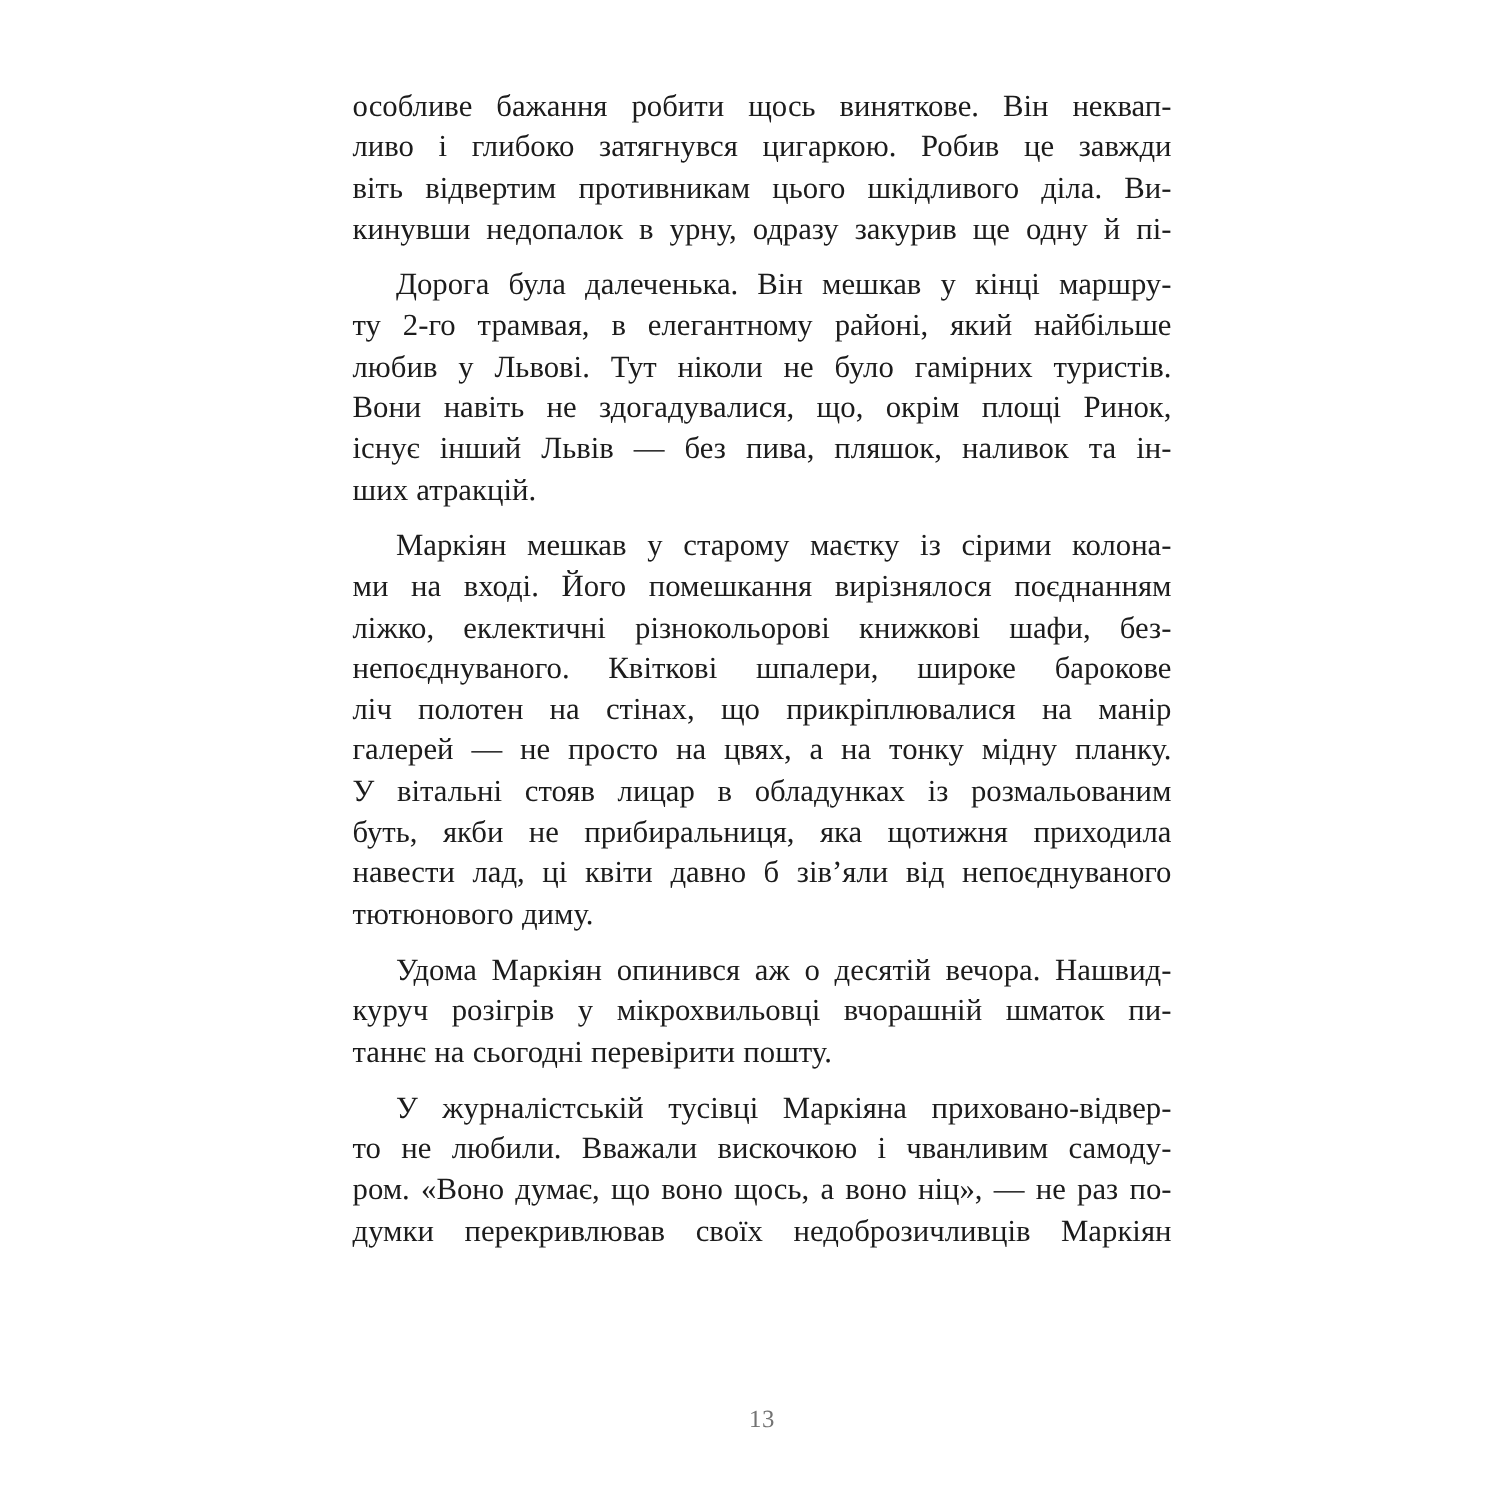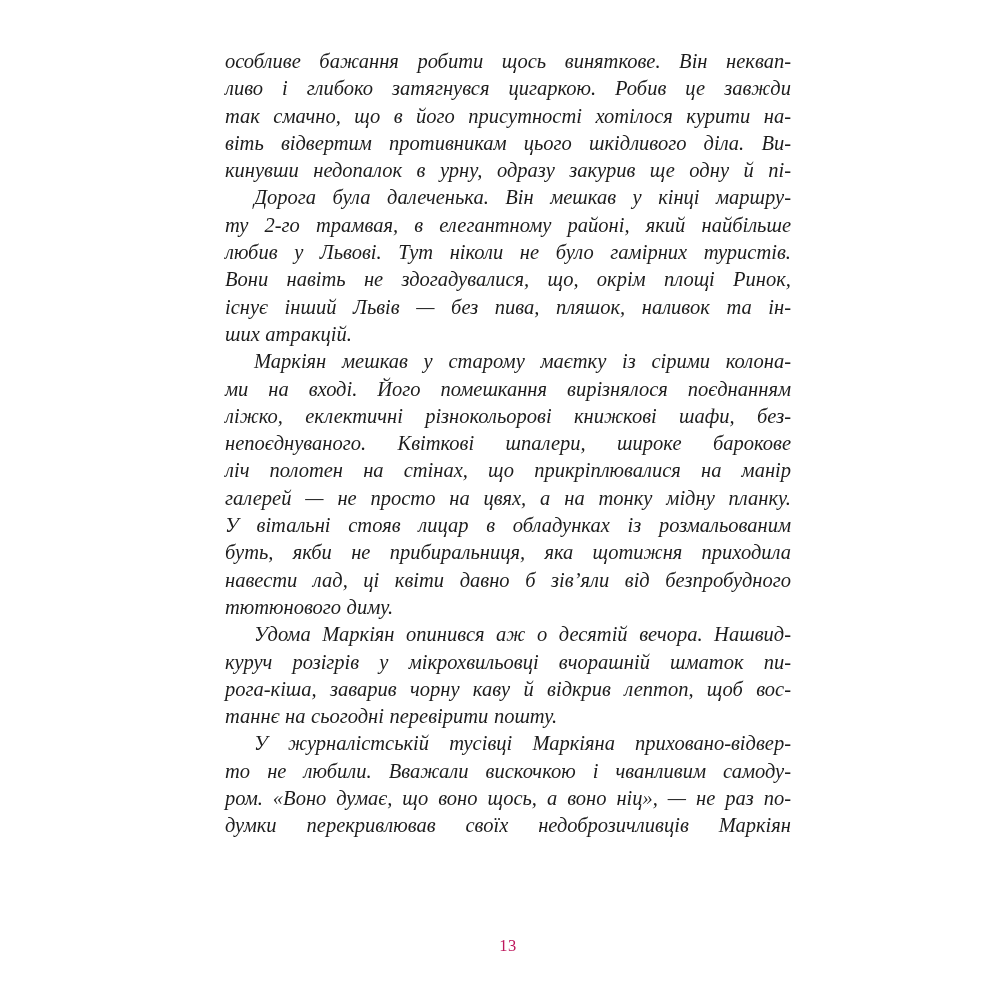--- a/index.html
+++ b/index.html
@@ -18,23 +18,22 @@
     font-family: "Liberation Serif", "DejaVu Serif", serif;
     color: #1c1c1c;
   }
   .text-block {
     position: absolute;
     top: 48px;
     left: 225px;
     width: 566px;
   }
   .paragraph {
-    margin: 0;
+    margin: 10px;
     padding: 0;
-    font-style: italic;
   }
   .line {
     font-size: 20.5px;
     line-height: 27.3px;
     text-align: justify;
     text-align-last: justify;
     word-spacing: 0.02em;
     white-space: normal;
   }
   .line.last {
@@ -45,60 +44,58 @@
   }
   .page-footer {
     position: absolute;
     top: 936px;
     left: 225px;
     width: 566px;
     text-align: center;
   }
   .page-number {
     font-size: 16.5px;
-    color: #be185d;
+    color: #737373;
     letter-spacing: 0.5px;
   }
 </style>
 </head>
 <body>
 
 <div class="book-page">
   <div class="text-block">
       <div class="paragraph">
         <div class="line">особливе бажання робити щось виняткове. Він неквап-</div>
         <div class="line">ливо і глибоко затягнувся цигаркою. Робив це завжди</div>
-        <div class="line">так смачно, що в його присутності хотілося курити на-</div>
         <div class="line">віть відвертим противникам цього шкідливого діла. Ви-</div>
         <div class="line">кинувши недопалок в урну, одразу закурив ще одну й пі-</div>
       </div>
       <div class="paragraph">
         <div class="line indent">Дорога була далеченька. Він мешкав у кінці маршру-</div>
         <div class="line">ту 2-го трамвая, в елегантному районі, який найбільше</div>
         <div class="line">любив у Львові. Тут ніколи не було гамірних туристів.</div>
         <div class="line">Вони навіть не здогадувалися, що, окрім площі Ринок,</div>
         <div class="line">існує інший Львів — без пива, пляшок, наливок та ін-</div>
         <div class="line last">ших атракцій.</div>
       </div>
       <div class="paragraph">
         <div class="line indent">Маркіян мешкав у старому маєтку із сірими колона-</div>
         <div class="line">ми на вході. Його помешкання вирізнялося поєднанням</div>
         <div class="line">ліжко, еклектичні різнокольорові книжкові шафи, без-</div>
         <div class="line">непоєднуваного. Квіткові шпалери, широке барокове</div>
         <div class="line">ліч полотен на стінах, що прикріплювалися на манір</div>
         <div class="line">галерей — не просто на цвях, а на тонку мідну планку.</div>
         <div class="line">У вітальні стояв лицар в обладунках із розмальованим</div>
         <div class="line">буть, якби не прибиральниця, яка щотижня приходила</div>
-        <div class="line">навести лад, ці квіти давно б зів’яли від безпробудного</div>
+        <div class="line">навести лад, ці квіти давно б зів’яли від непоєднуваного</div>
         <div class="line last">тютюнового диму.</div>
       </div>
       <div class="paragraph">
         <div class="line indent">Удома Маркіян опинився аж о десятій вечора. Нашвид-</div>
         <div class="line">куруч розігрів у мікрохвильовці вчорашній шматок пи-</div>
-        <div class="line">рога-кіша, заварив чорну каву й відкрив лептоп, щоб вос-</div>
         <div class="line last">таннє на сьогодні перевірити пошту.</div>
       </div>
       <div class="paragraph">
         <div class="line indent">У журналістській тусівці Маркіяна приховано-відвер-</div>
         <div class="line">то не любили. Вважали вискочкою і чванливим самоду-</div>
         <div class="line">ром. «Воно думає, що воно щось, а воно ніц», — не раз по-</div>
         <div class="line">думки перекривлював своїх недоброзичливців Маркіян</div>
       </div>
     </div>
   <div class="page-footer">

